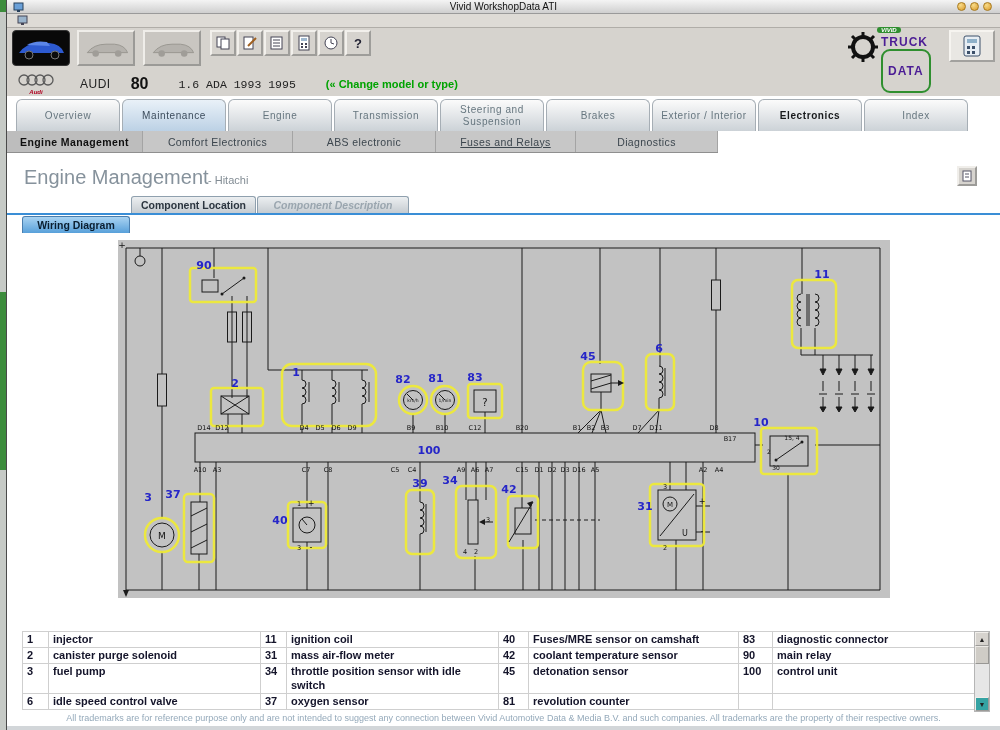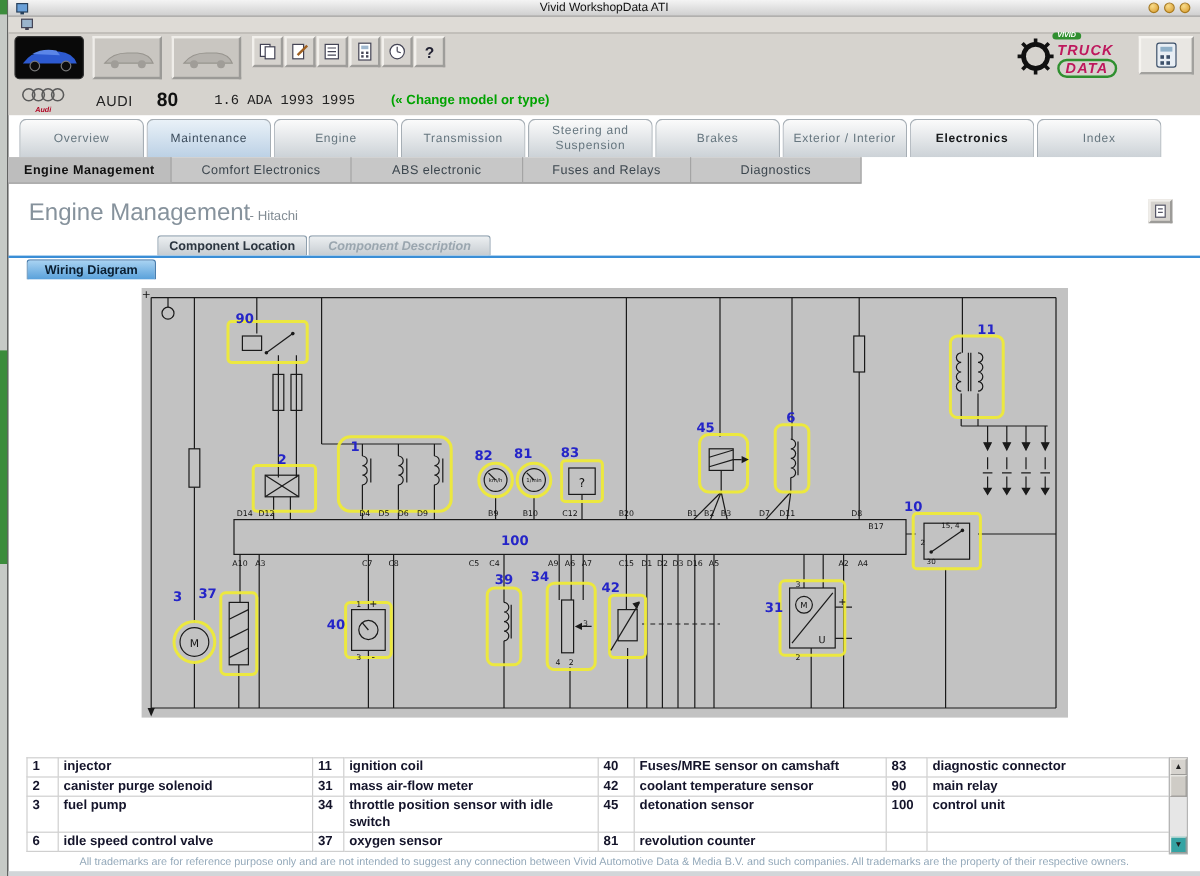--- a/index.html
+++ b/index.html
@@ -23,24 +23,24 @@
   
   #toolbar{position:absolute;left:7px;top:28px;width:993px;height:44px;}
   .thumb{position:absolute;top:2px;width:58px;height:36px;box-sizing:border-box;}
   #car-thumb{left:5px;background:#090909;border-radius:4px;border:1px solid #333;}
   .thumb.disabled{background:#c9c6c1;border:2px outset #efede9;}
   .tb-group{position:absolute;left:203px;top:2px;display:flex;}
   .tb-btn{width:26px;height:26px;background:#d6d3ce;border:2px outset #f2f0ec;margin-right:1px;
           display:flex;align-items:center;justify-content:center;box-sizing:border-box;cursor:pointer;}
   .tb-btn span{font-size:13px;font-weight:bold;color:#223;}
   #truck-logo{position:absolute;left:840px;top:0px;width:100px;height:38px;cursor:pointer;}
-  #truck-text{position:absolute;left:34px;top:1px;font-style:italic;font-weight:bold;color:#be185d;line-height:1;}
+  #truck-text{position:absolute;left:34px;top:1px;font-weight:bold;color:#4c1d95;line-height:1;}
   #vivid-pill{position:absolute;left:30px;top:-1px;font-size:6px;font-weight:bold;color:#fff;background:#2f8f2f;border-radius:5px;padding:0 4px;font-style:italic;}
   #truck-line{font-size:12px;letter-spacing:1px;margin-top:7px;}
-  #data-line{font-size:12px;letter-spacing:1px;border:2px solid #2f8f2f;border-radius:9px;padding:0 5px;margin-top:1px;display:inline-block;}
+  #data-line{font-size:12px;letter-spacing:1px;border:2px solid #2f8f2f;border-radius:9px;padding:14px 5px;margin-top:1px;display:inline-block;}
   #calc-btn{position:absolute;left:942px;top:2px;width:46px;height:32px;background:#e9e7e3;border:2px outset #f6f4f0;display:flex;align-items:center;justify-content:center;box-sizing:border-box;cursor:pointer;}
 
   
   #vehicle-row{position:absolute;left:7px;top:72px;width:993px;height:24px;display:flex;align-items:center;gap:16px;}
   #audi-logo{margin-left:9px;width:40px;text-align:center;}
   #audi-logo .word{font-size:6px;color:#b00020;font-style:italic;font-weight:bold;margin-top:-2px;}
   #veh-make{font-size:12px;color:#222;margin-left:8px;letter-spacing:.5px;}
   #veh-model{font-size:16px;font-weight:bold;color:#111;margin-left:4px;}
   #veh-details{font-size:11.5px;color:#222;margin-left:14px;font-family:Liberation Mono, monospace;}
   #change-link{font-size:11px;font-weight:bold;color:#00a300;margin-left:14px;cursor:pointer;}
@@ -257,21 +257,21 @@
       <div class="tab">Brakes</div>
       <div class="tab">Exterior / Interior</div>
       <div class="tab active">Electronics</div>
       <div class="tab">Index</div>
     </div>
 
   <div id="sub-nav">
       <div class="subnav-item active" style="width: 136px;">Engine Management</div>
       <div class="subnav-item" style="width: 150px;">Comfort Electronics</div>
       <div class="subnav-item" style="width: 143px;">ABS electronic</div>
-      <div class="subnav-item" style="width: 140px;">Fuses and Relays</div>
+      <div class="subnav-item" style="width: 140px; text-decoration: underline;">Fuses and Relays</div>
       <div class="subnav-item" style="width: 142px;">Diagnostics</div>
     </div>
 
   <div id="page-title">Engine Management</div>
   <div id="page-subtitle">- Hitachi</div>
   <div id="print-btn">
     <svg width="12" height="12">
       <rect x="2" y="1" width="8" height="10" fill="#fff" stroke="#556"></rect>
         <line x1="4" y1="4" x2="8" y2="4" stroke="#556"></line>
         <line x1="4" y1="7" x2="8" y2="7" stroke="#556"></line>

